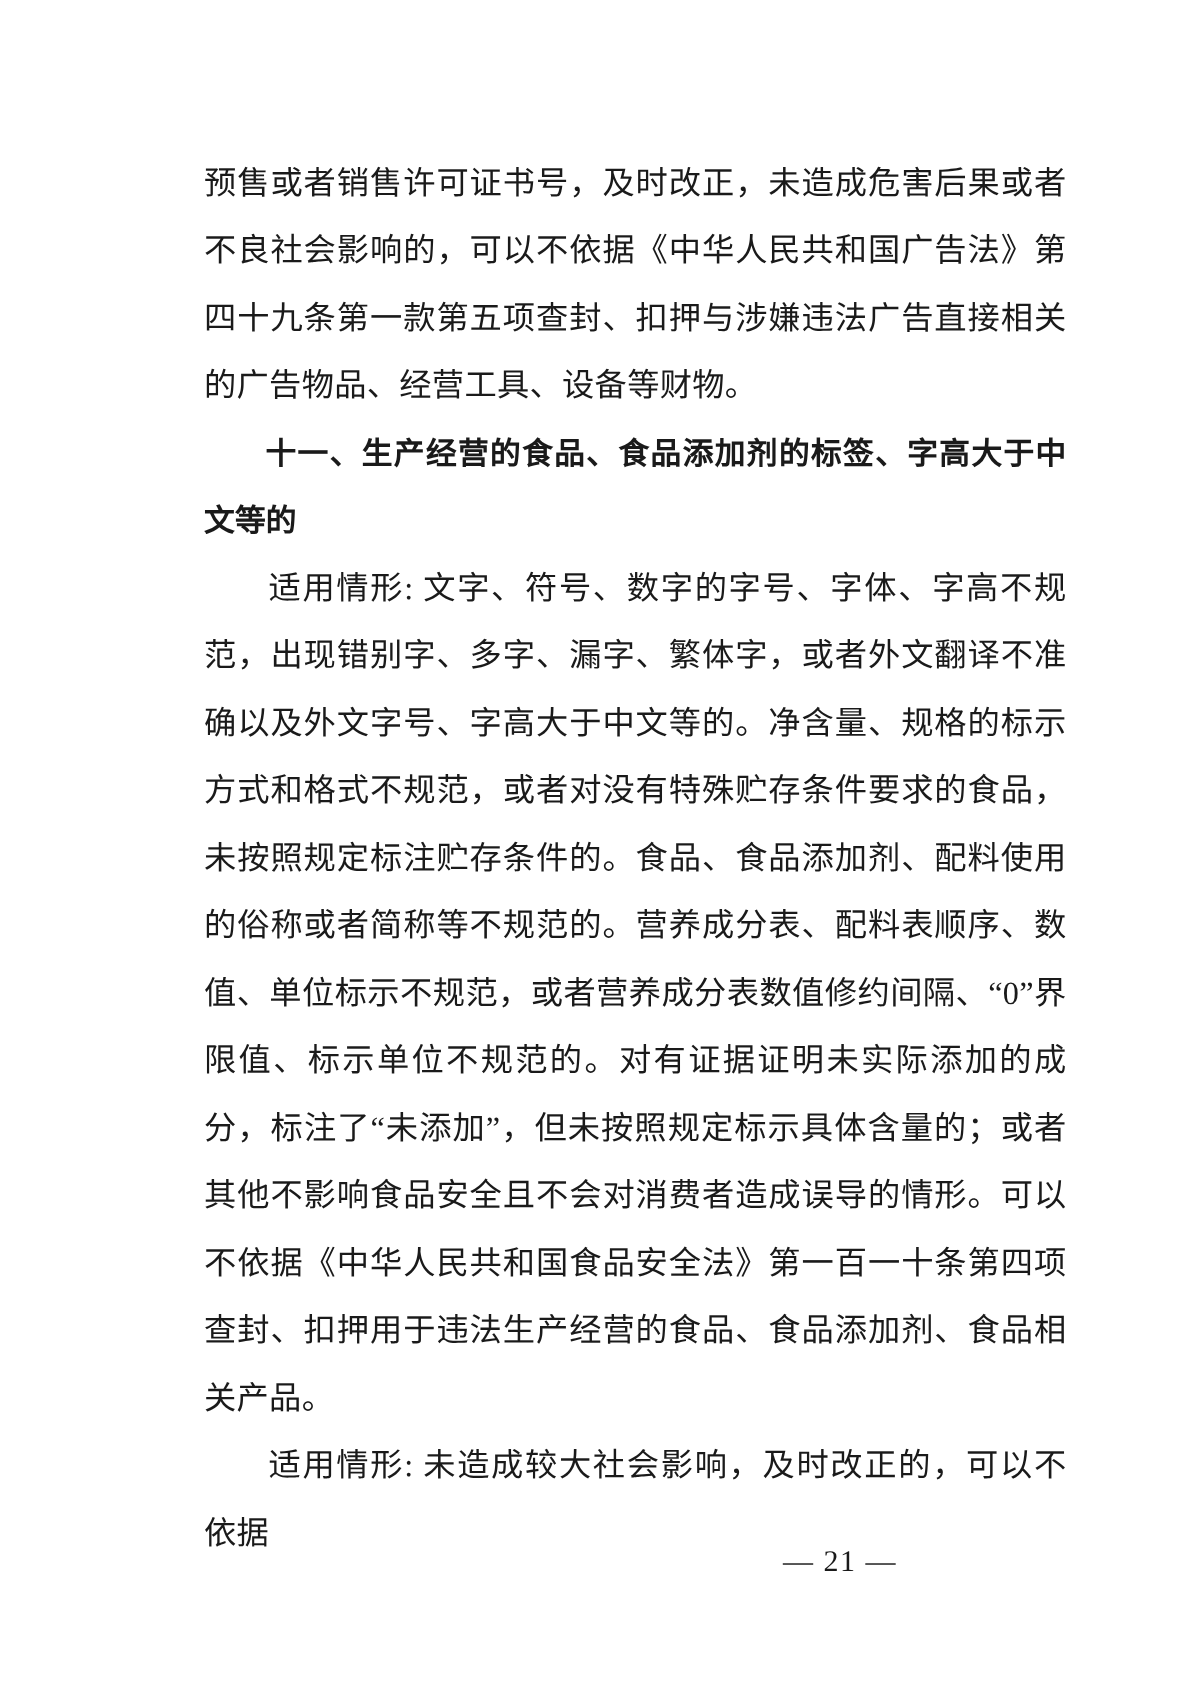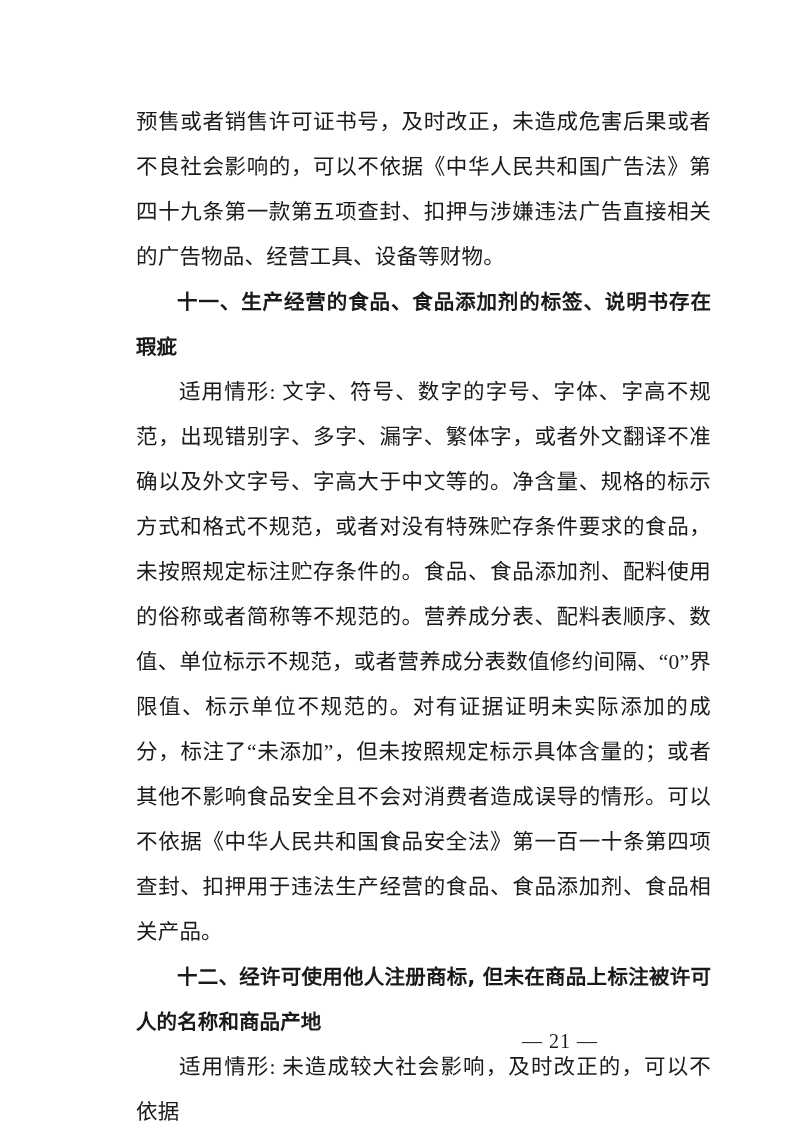--- a/index.html
+++ b/index.html
@@ -73,25 +73,24 @@
   }
 </style>
 </head>
 <body>
 
 <div class="page">
   <div class="content">
 
     <p class="body-para">预售或者销售许可证书号，及时改正，未造成危害后果或者不良社会影响的，可以不依据《中华人民共和国广告法》第四十九条第一款第五项查封、扣押与涉嫌违法广告直接相关的广告物品、经营工具、设备等财物。</p>
 
-    <p class="heading">十一、生产经营的食品、食品添加剂的标签、说明书存在瑕疵</p>
+    <p class="heading">十一、生产经营的食品、食品添加剂的标签、字高大于中文等的</p>
 
     <p class="body-para indent">适用情形: 文字、符号、数字的字号、字体、字高不规范，出现错别字、多字、漏字、繁体字，或者外文翻译不准确以及外文字号、字高大于中文等的。净含量、规格的标示方式和格式不规范，或者对没有特殊贮存条件要求的食品，未按照规定标注贮存条件的。食品、食品添加剂、配料使用的俗称或者简称等不规范的。营养成分表、配料表顺序、数值、单位标示不规范，或者营养成分表数值修约间隔、“0”界限值、标示单位不规范的。对有证据证明未实际添加的成分，标注了“未添加”，但未按照规定标示具体含量的；或者其他不影响食品安全且不会对消费者造成误导的情形。可以不依据《中华人民共和国食品安全法》第一百一十条第四项查封、扣押用于违法生产经营的食品、食品添加剂、食品相关产品。</p>
 
-    <p class="heading">十二、经许可使用他人注册商标, 但未在商品上标注被许可人的名称和商品产地</p>
 
     <p class="body-para indent">适用情形: 未造成较大社会影响，及时改正的，可以不依据</p>
 
   </div>
 
   <div class="page-number">
     <span class="pn-inner">— 21 —</span>
   </div>
 </div>
 

